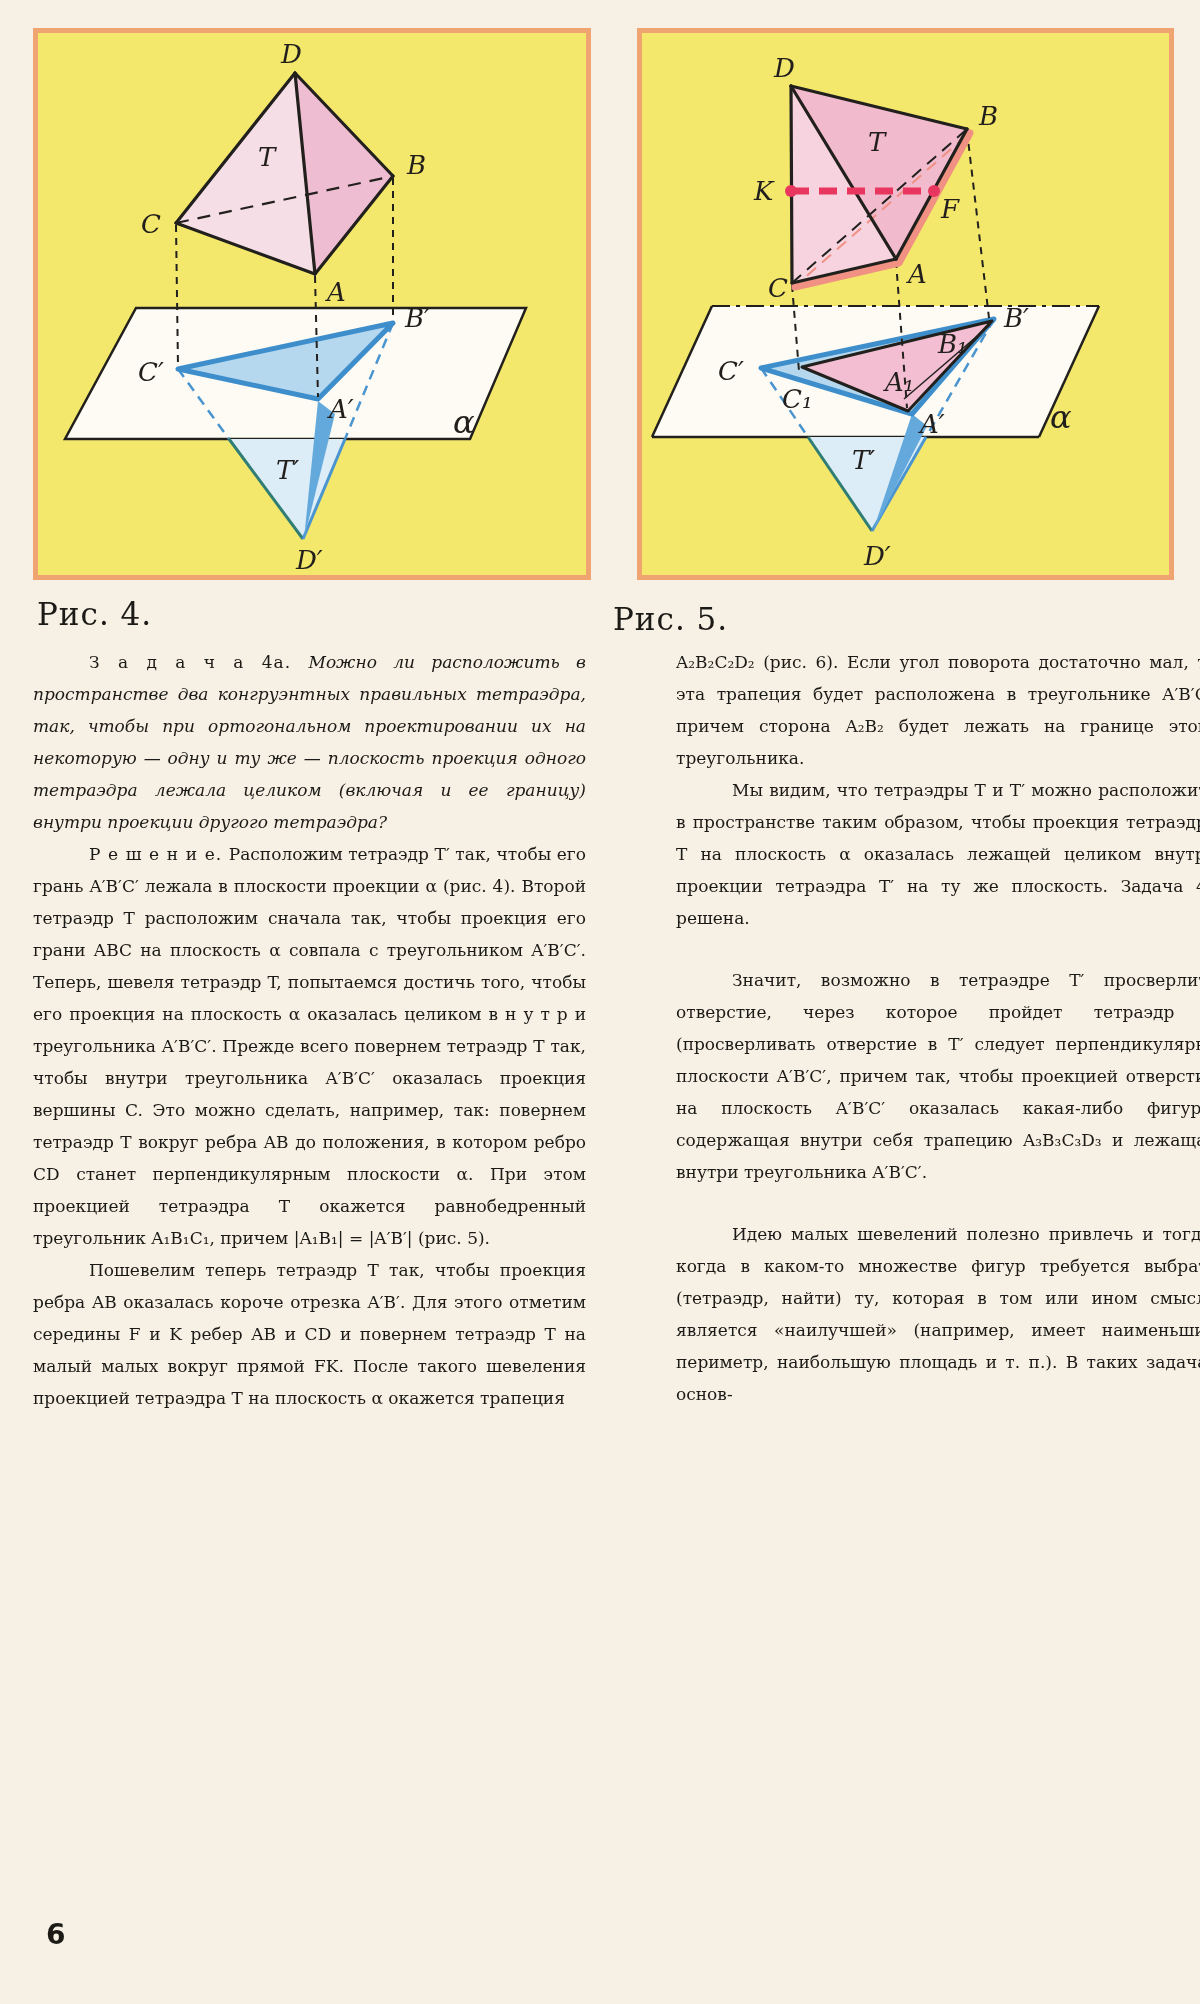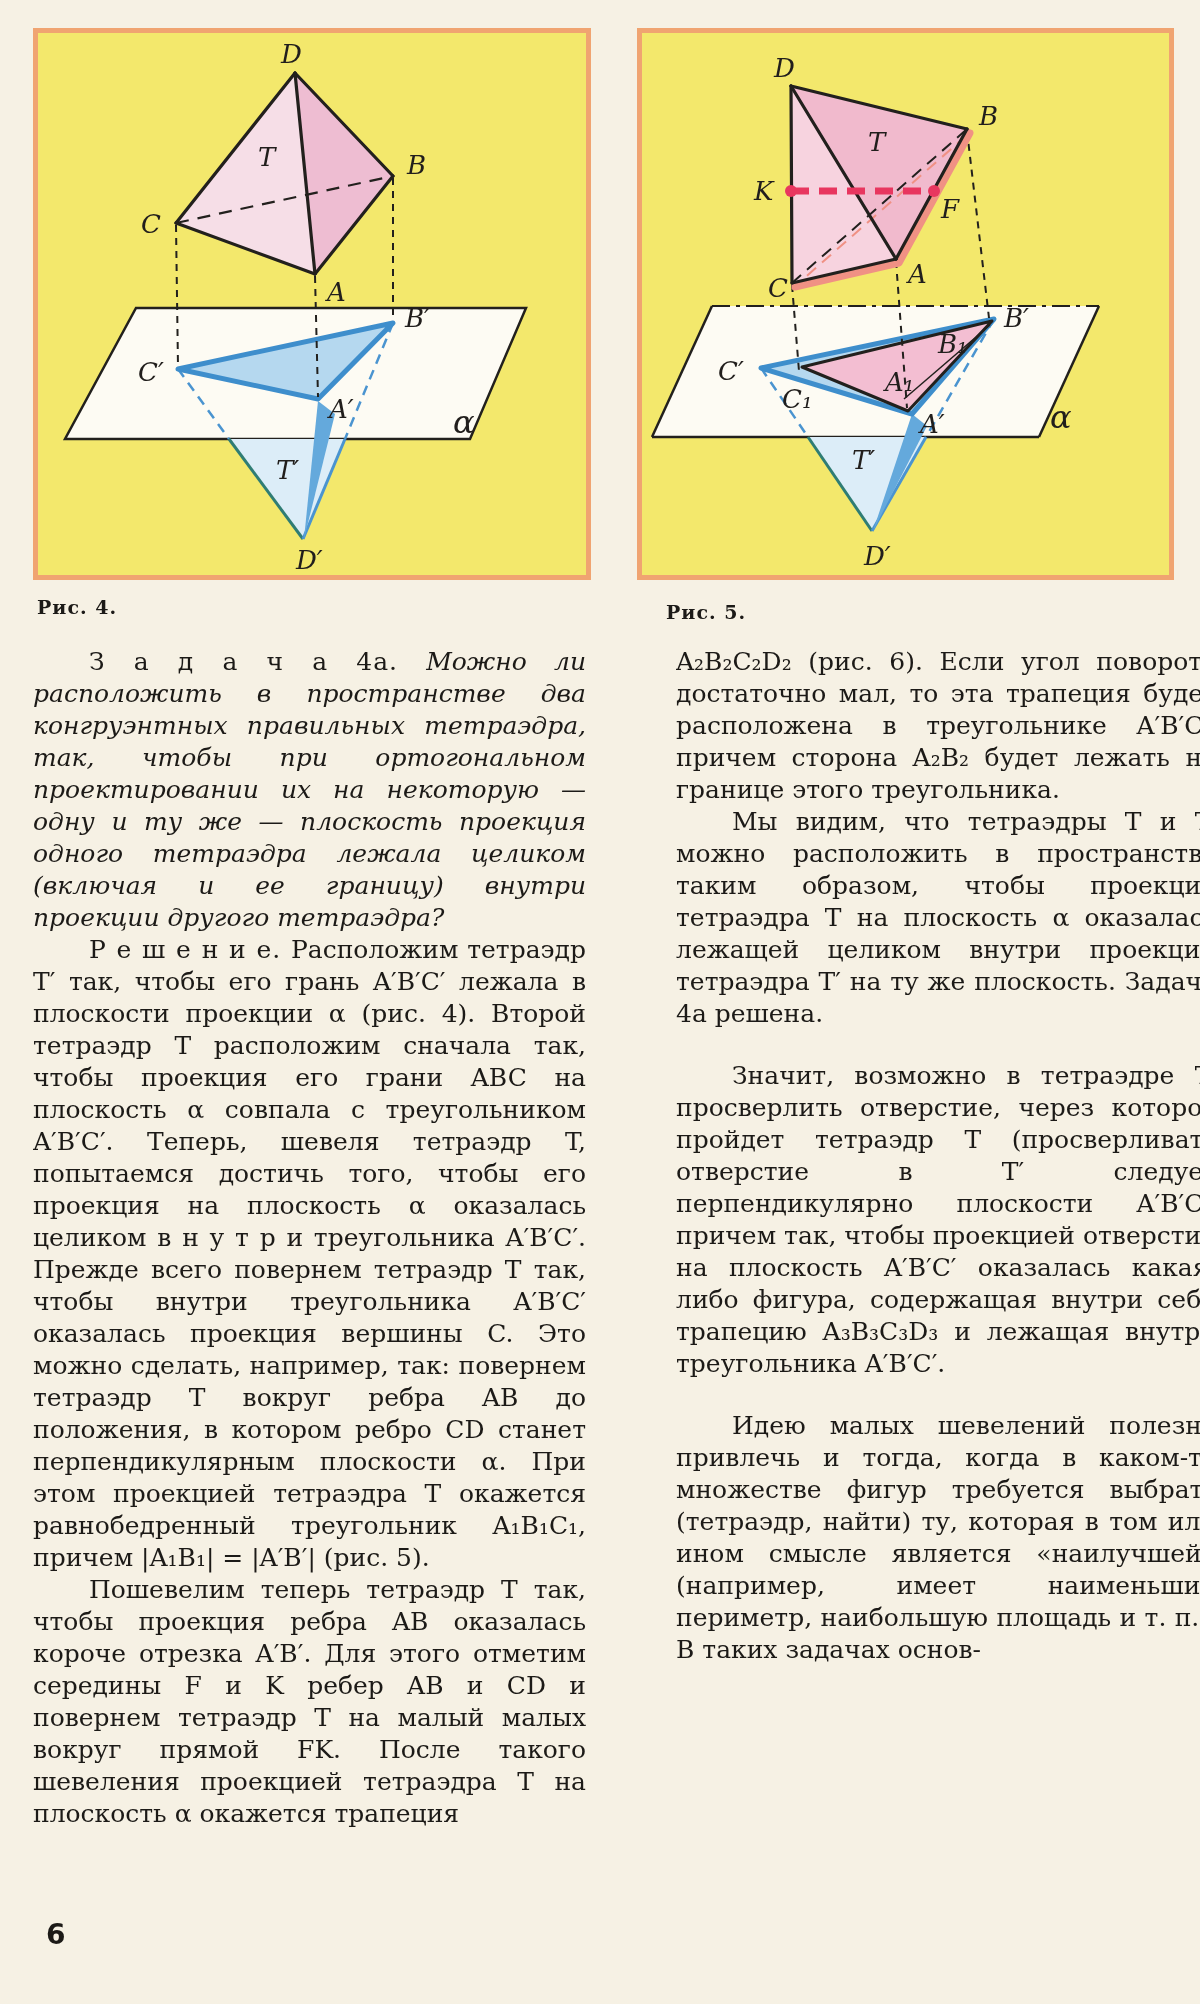--- a/index.html
+++ b/index.html
@@ -16,31 +16,31 @@
     background:#f3e86c;
     border:5px solid #f0a471;
     box-sizing:border-box;
   }
   #fig4 { left:33px;  top:28px; width:558px; height:552px; }
   #fig5 { left:637px; top:28px; width:537px; height:552px; }
   .figure svg { display:block; width:100%; height:100%; }
 
   .caption {
     position:absolute;
-    font-weight:bold;
-    font-size:19px;
+    font-weight:normal;
+    font-size:31px;
     letter-spacing:1px;
   }
   #cap4 { left:37px;  top:596px; }
-  #cap5 { left:666px; top:601px;text-align:right; }
+  #cap5 { left:613px; top:601px;text-align:right; }
 
   .col {
     position:absolute;
     top:646px;
-    font-size:25px;
+    font-size:17px;
     line-height:32px;
     text-align:justify;
     height:1252px;
     overflow:hidden;
   }
   #col-left  { left:33px;  width:553px; }
   #col-right { left:676px; width:541px; }
 
   .para { margin:0; text-indent:56px; }
   .para.noindent { text-indent:0; }

